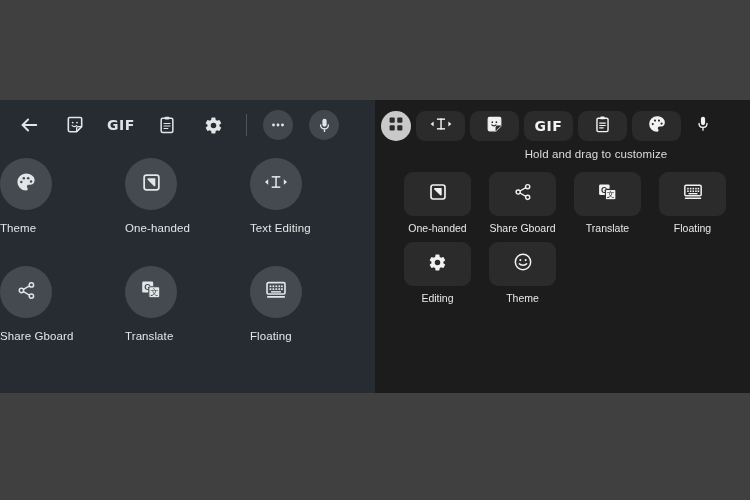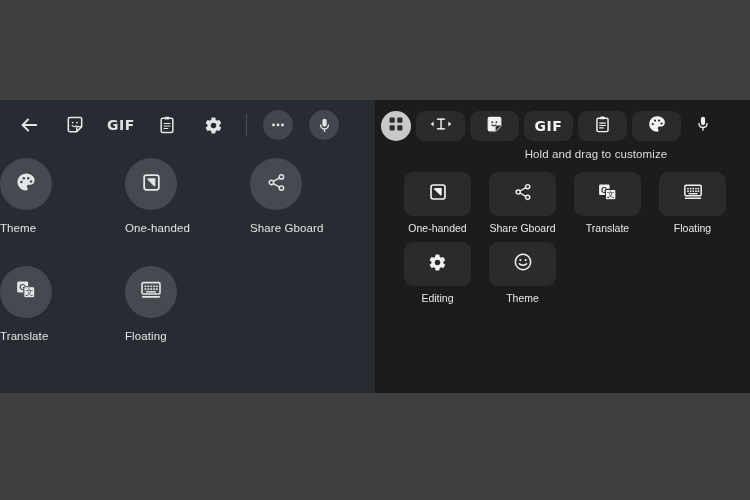--- a/index.html
+++ b/index.html
@@ -202,20 +202,34 @@
           <span>
             <svg width="21" height="21" viewBox="0 0 24 24">
               <rect x="3.6" y="3.6" width="16.8" height="16.8" rx="2.6" fill="none" stroke="#e3e6e8" stroke-width="2"></rect>
               <path d="M16.4 7.4v7.9c0 .9-1.05 1.35-1.7.72l-7.1-7.1c-.64-.64-.19-1.72.72-1.72h7.1c.55 0 .98.4.98.2z" fill="#e3e6e8"></path>
             </svg>
           </span>
         </div>
         <div class="l-label">One-handed</div>
       </div>
 
+      <div class="l-cell">
+        <div class="l-circle">
+          <span>
+            <svg width="24" height="20" viewBox="0 0 30 24" fill="#e3e6e8">
+              <polygon points="1.2,12 5.2,8.6 5.2,15.4"></polygon>
+              <polygon points="28.8,12 24.8,8.6 24.8,15.4"></polygon>
+              <rect x="9.6" y="4.6" width="10.8" height="1.9"></rect>
+              <rect x="14.1" y="4.6" width="1.9" height="14.8"></rect>
+              <rect x="9.6" y="17.5" width="10.8" height="1.9"></rect>
+            </svg>
+          </span>
+        </div>
+        <div class="l-label">Text Editing</div>
+      </div>
 
       <div class="l-cell">
         <div class="l-circle">
           <span>
             <svg width="21" height="21" viewBox="0 0 24 24" fill="none" stroke="#e3e6e8" stroke-width="1.7">
               <circle cx="17.6" cy="5.6" r="2.5"></circle>
               <circle cx="6.2" cy="12" r="2.5"></circle>
               <circle cx="17.6" cy="18.4" r="2.5"></circle>
               <line x1="8.4" y1="10.8" x2="15.4" y2="6.8"></line>
               <line x1="8.4" y1="13.2" x2="15.4" y2="17.2"></line>

